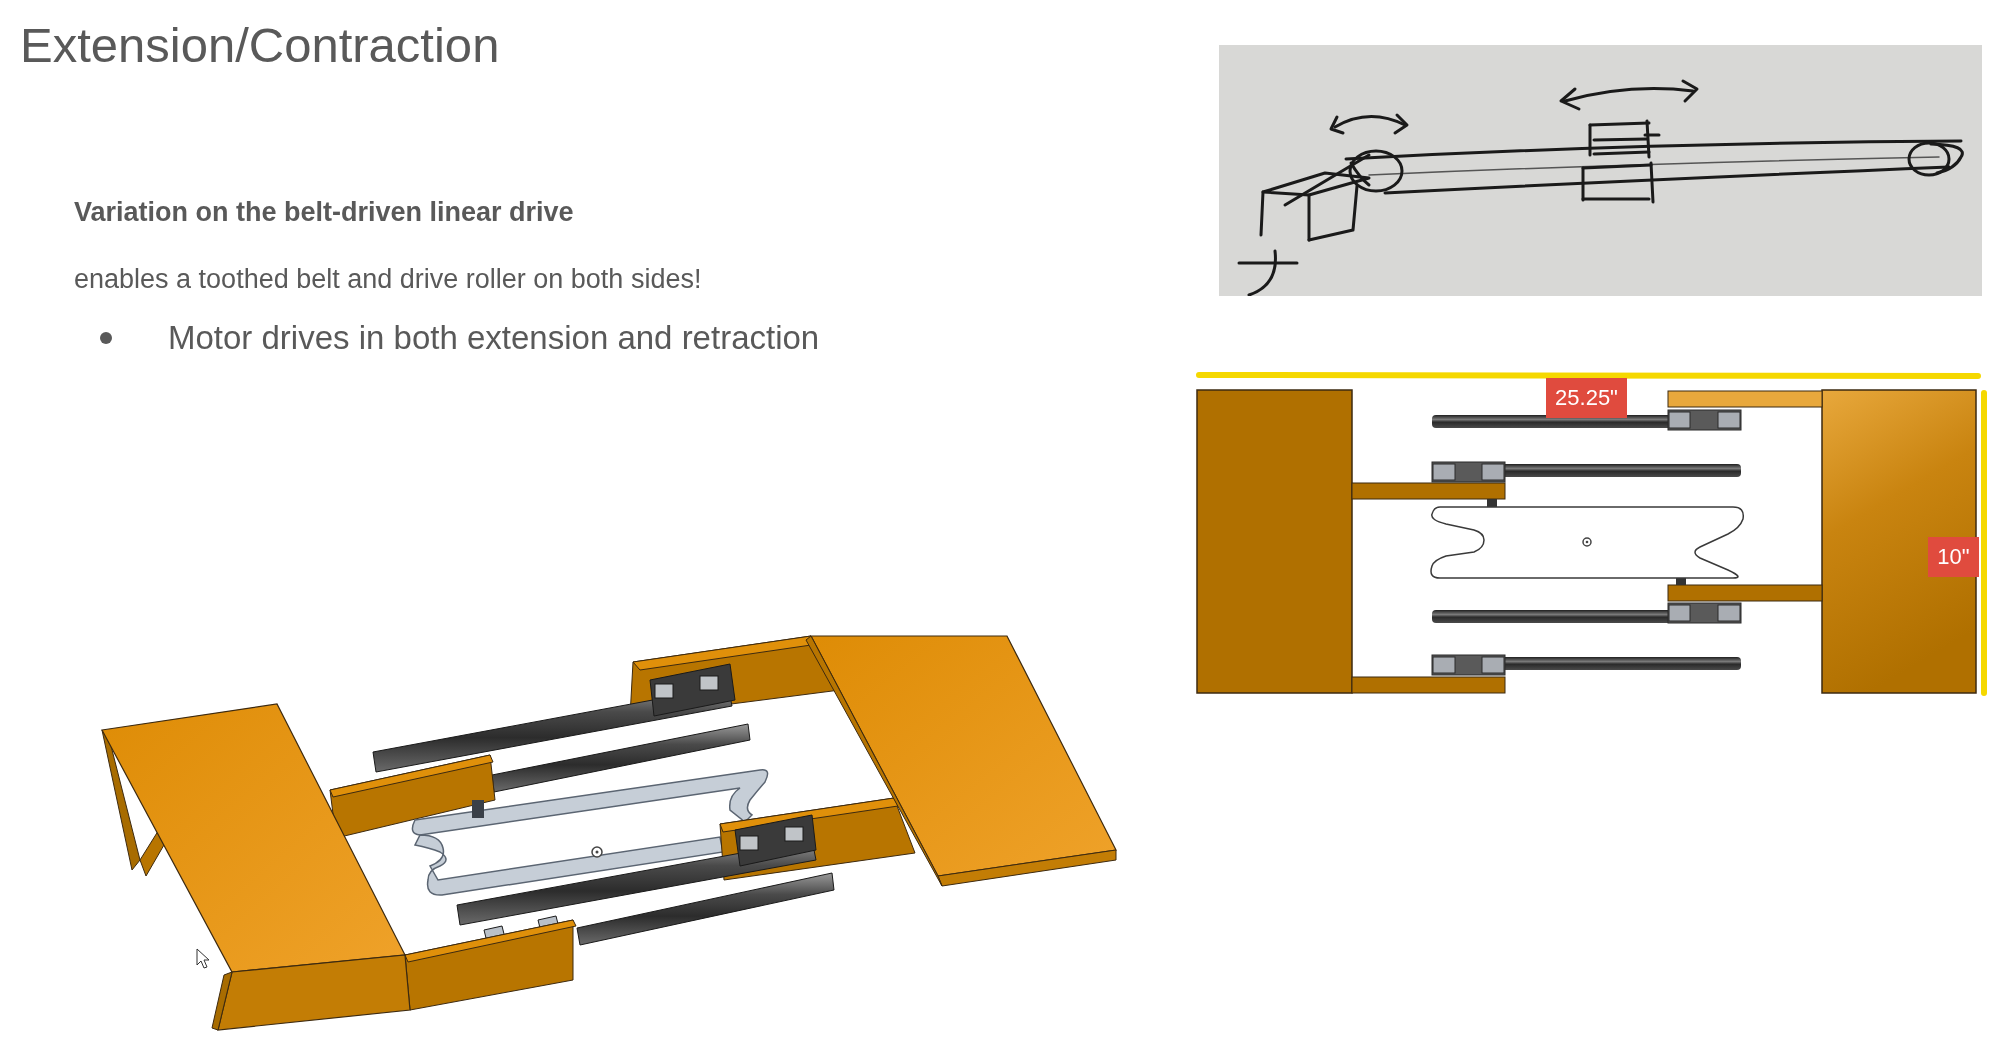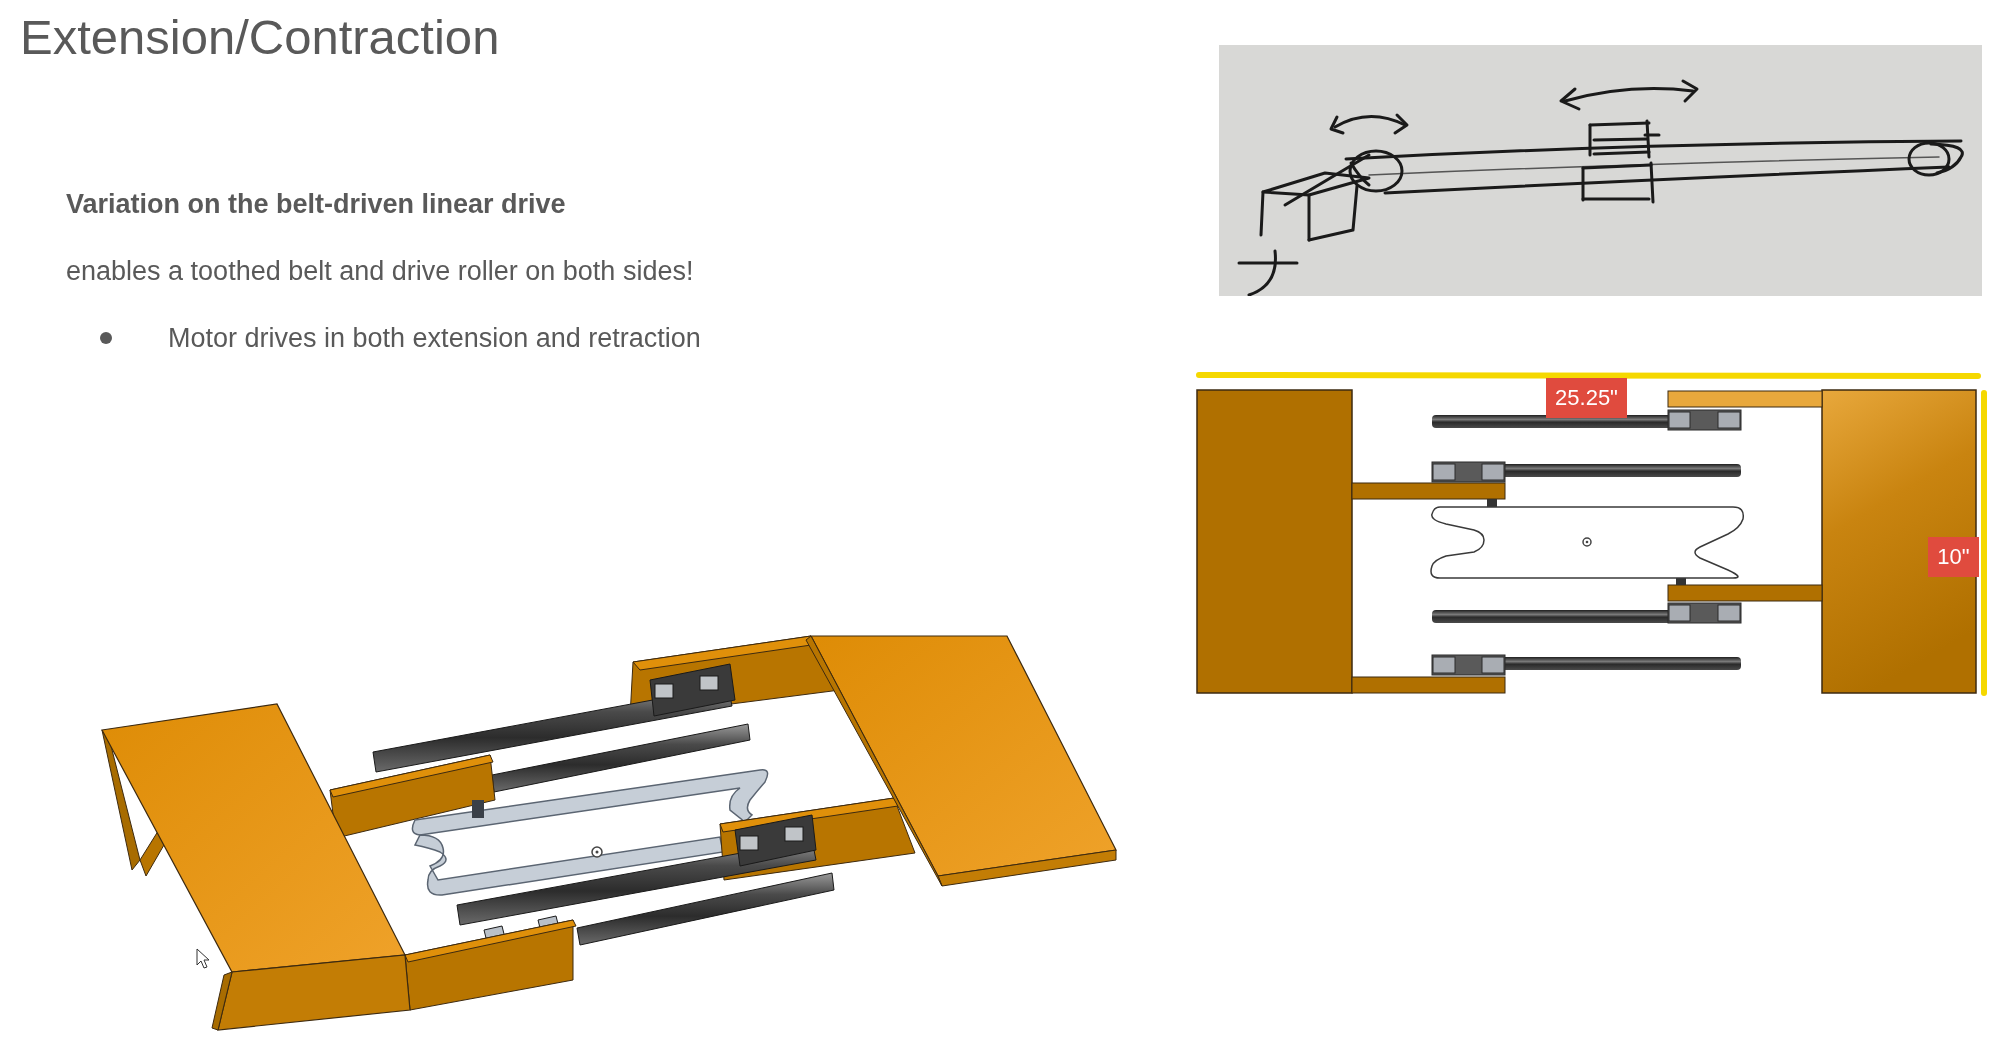--- a/index.html
+++ b/index.html
@@ -11,32 +11,32 @@
     width: 2000px;
     height: 1039px;
     position: relative;
     overflow: hidden;
     font-family: "Liberation Sans", sans-serif;
     color: #595959;
   }
   .slide-title {
     position: absolute;
     left: 20px;
-    top: 8px;
+    top: 16px;
     margin: 0;
     font-size: 49px;
     font-weight: normal;
     line-height: 58px;
     color: #595959;
     white-space: nowrap;
   }
   .body-text {
     position: absolute;
     left: 66px;
-    margin: 0;
+    margin: 8px;
     font-size: 27px;
     line-height: 32px;
     color: #595959;
     white-space: nowrap;
   }
   .body-text.bold {
     font-weight: bold;
     top: 188px;
   }
   .body-text.line2 {
@@ -54,21 +54,21 @@
   }
   .bullet-dot {
     width: 12px;
     height: 12px;
     border-radius: 50%;
     background: #595959;
     display: inline-block;
     margin-right: 56px;
   }
   .bullet-text {
-    font-size: 27px;
+    font-size: 33px;
     line-height: 32px;
     color: #595959;
   }
   .figure {
     position: absolute;
   }
   .dim-label {
     position: absolute;
     background: #E04B3E;
     color: #ffffff;

